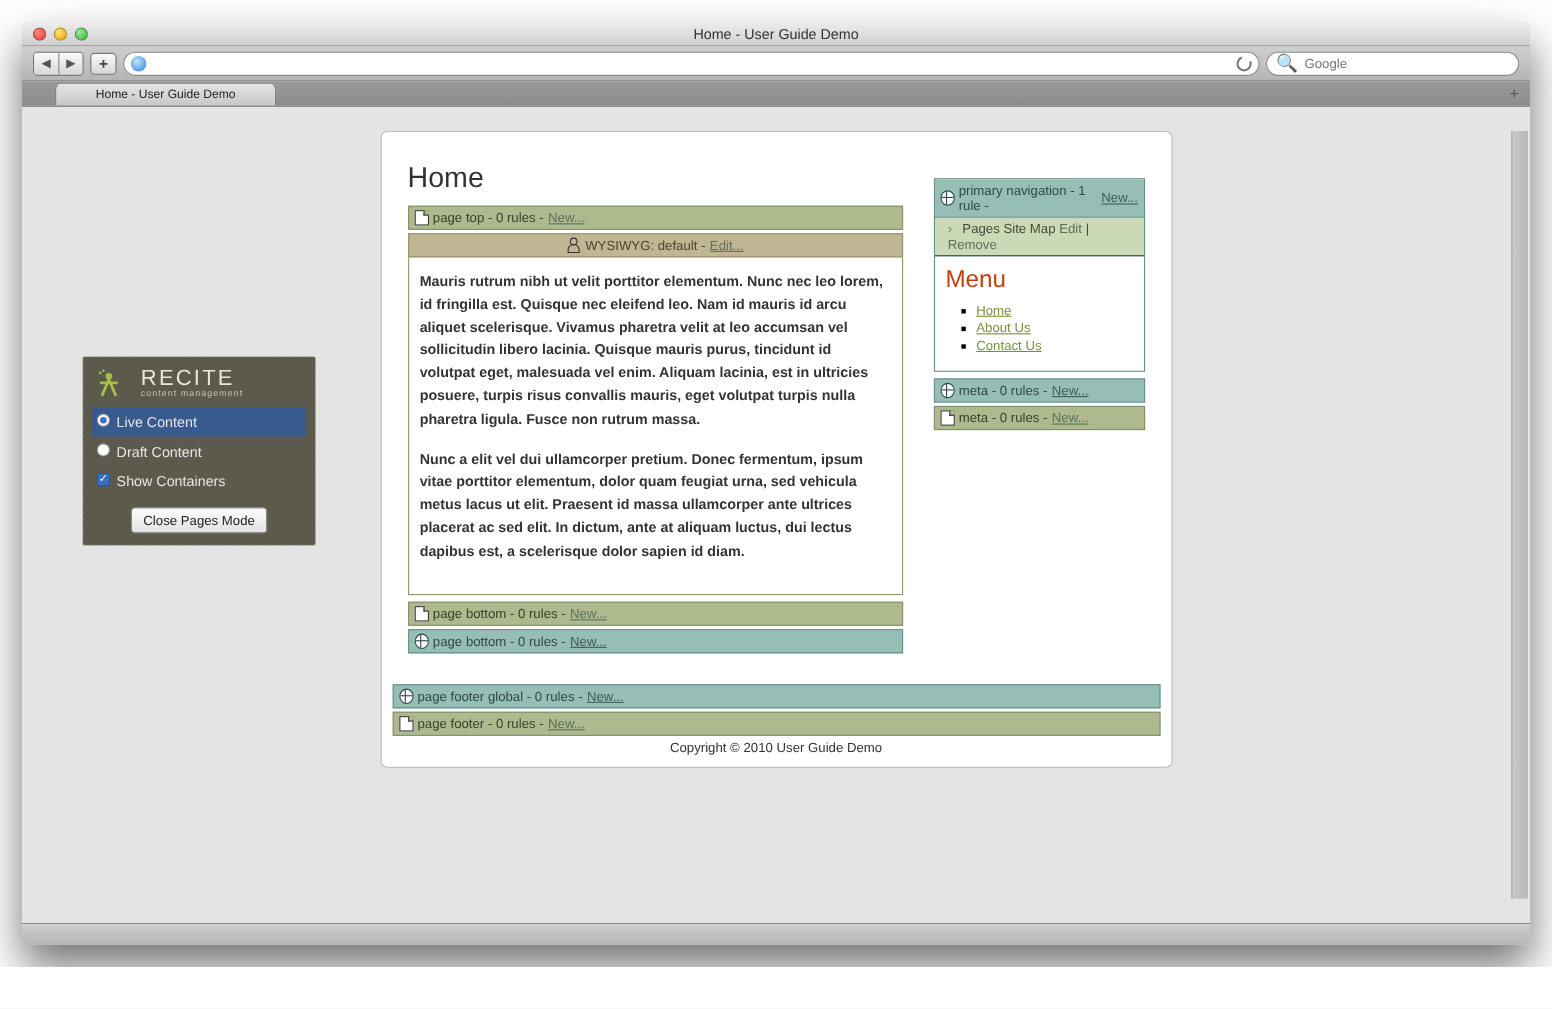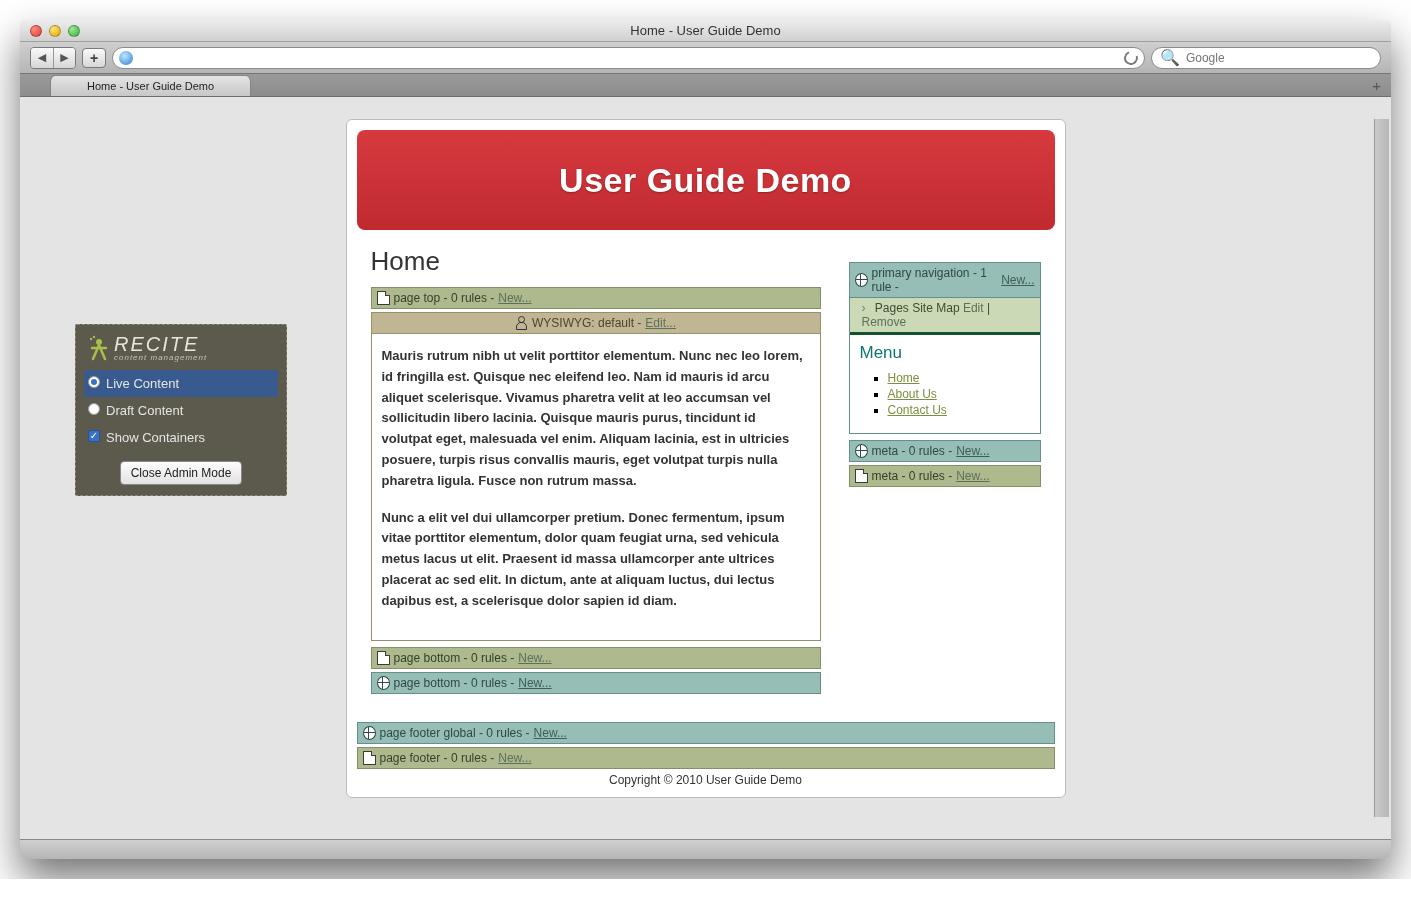--- a/index.html
+++ b/index.html
@@ -67,33 +67,33 @@
 .icon-doc:before{content:"";position:absolute;top:-1px;right:-1px;width:4px;height:4px;background:#aeb98e;border-left:1px solid #3a3a3a;border-bottom:1px solid #3a3a3a;}
 .icon-globe{border-radius:50%;border:1.5px solid #2e4a46;background:#fff;position:relative;}
 .icon-globe:before{content:"";position:absolute;left:45%;top:0;bottom:0;width:1px;background:#2e4a46;}
 .icon-globe:after{content:"";position:absolute;top:45%;left:0;right:0;height:1px;background:#2e4a46;}
 .icon-person{position:relative;}
 .icon-person:before{content:"";position:absolute;top:0;left:3px;width:5px;height:5px;border-radius:50%;border:1px solid #333;}
 .icon-person:after{content:"";position:absolute;bottom:0;left:1px;width:9px;height:6px;border:1px solid #333;border-radius:5px 5px 0 0;}
 .content-box { border:1px solid #9a8f6b; border-top:none; padding:12px 10px;font-weight:bold;}
 .content-box p { font-size:13px; line-height:1.6; color:#333; margin-bottom:16px;}
 .side-box { border:1px solid #639188;margin-top:16px;}
-.side-sub { background:#ccd9b7;border-bottom:3px solid #14532d;padding:3px 8px 3px 12px;font-size:12px;color:#3d4d31;}
+.side-sub { background:#ccd9b7;border-bottom:1px solid #14532d;padding:3px 8px 3px 12px;font-size:12px;color:#3d4d31;}
 .side-sub a{color:#5c715a;}
 .chev { color:#6b8367; margin-right:6px;}
 .menu-area { padding:8px 10px 14px;}
-.menu-title { font-family:"Trebuchet MS",Arial;font-size:17px;color:#0f766e;margin-bottom:8px;}
+.menu-title { font-family:"Trebuchet MS",Arial;font-size:22px;color:#c2410c;margin-bottom:8px;}
 .menu-list { list-style:square; padding-left:28px; font-size:12px;}
 .menu-list li { margin:2px 0;}
 .menu-list a { color:#7a8f3f; text-decoration:underline;}
 .footer-bars { margin-top:8px;}
 .copyright { text-align:center; font-size:12px; color:#333; padding:4px 0 8px;}
 
 .admin-panel { position:absolute; left:55px; top:205px; width:212px; background:#5c5a4d;border:1px dashed #8d8a75;padding:6px 8px 10px;border-radius:2px;}
-.logo-row { display:flex;align-items:center;gap:2px;padding:2px 0 8px 2px;font-style:italic;}
+.logo-row { display:flex;align-items:center;gap:16px;padding:2px 0 8px 2px;}
 .logo-mark{width:26px;height:26px;position:relative;}
 .logo-mark svg{width:26px;height:26px;}
 .logo-text { color:#e8e6da; font-size:20px; letter-spacing:2px; font-family:Arial,sans-serif;}
 .logo-sub { color:#c6c3b3; font-size:8px; letter-spacing:1px; text-align:right;margin-top:-3px;}
 .opt { display:flex;gap:6px;color:#e5e5e5;font-size:13px;padding:6px 4px;}
 .opt.selected { background:#395a8f;border-radius:2px;}
 .radio,.checkbox { width:12px;height:12px;border-radius:50%;background:#fff;border:1px solid #999;display:flex;align-items:center;justify-content:center;}
 .radio.on:after{content:"";width:6px;height:6px;border-radius:50%;background:#3b6fc4;}
 .checkbox{border-radius:2px;}
 .checkbox.on{background:#3b6fc4;border-color:#2a5599;}
@@ -157,25 +157,24 @@
         <span>Live Content</span>
       </div>
       <div class="opt">
         <span class="radio"></span>
         <span>Draft Content</span>
       </div>
       <div class="opt">
         <span class="checkbox on"></span>
         <span>Show Containers</span>
       </div>
-      <button class="admin-btn">Close Admin Mode</button>
+      <button class="admin-btn">Close Pages Mode</button>
     </div>
 
     <div class="page-wrap">
-      <div class="banner">User Guide Demo</div>
 
       <div class="two-col">
         <div class="main-col">
           <div class="h1">Home</div>
 
           <div class="bar bar-green">
             <span class="icon-doc"></span>
             <span>page top - 0 rules -</span>
             <a class="link">New...</a>
           </div>

